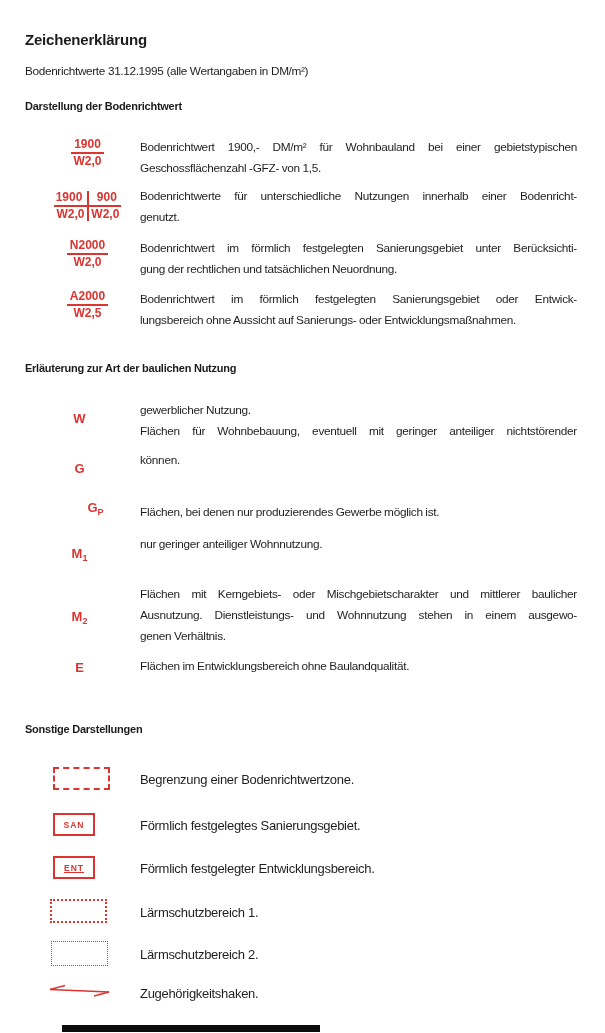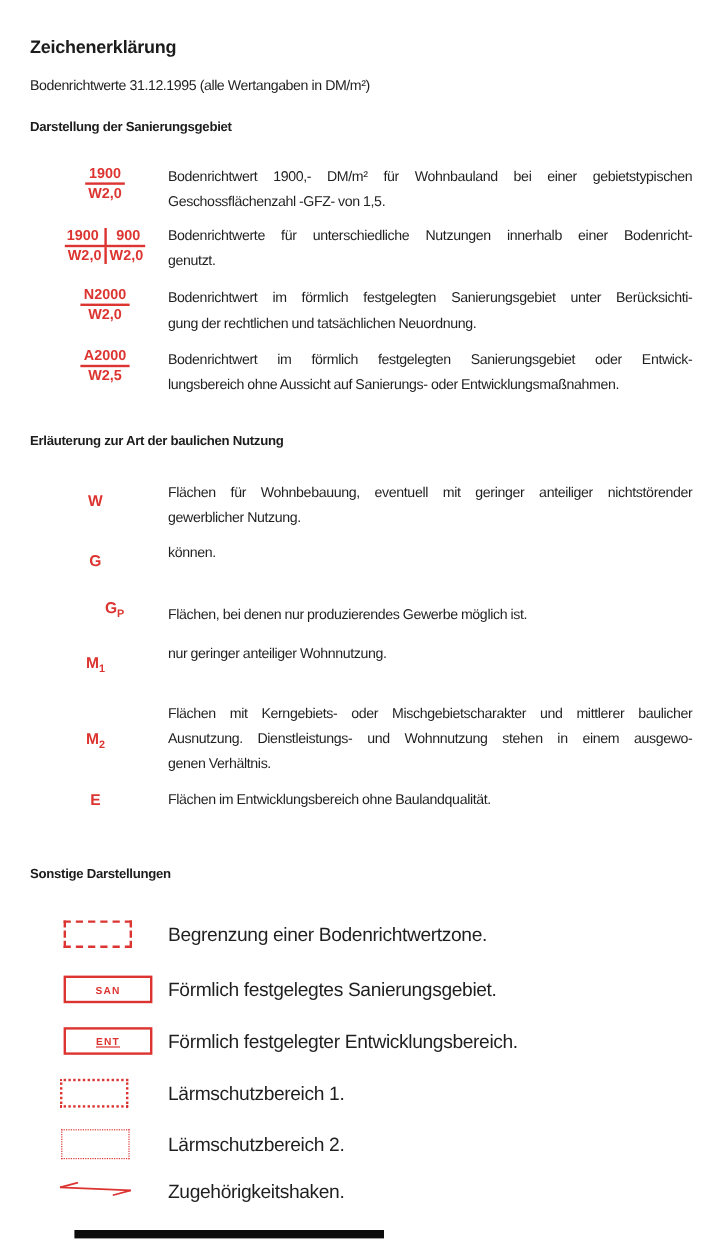--- a/index.html
+++ b/index.html
@@ -38,39 +38,39 @@
   .frac2 .nl { border-bottom:2px solid #dc3430; border-right:2px solid #dc3430; padding:0 5px 1px 2px; }
   .frac2 .nr { border-bottom:2px solid #dc3430; padding:0 2px 1px 5px; }
   .frac2 .dl { border-right:2px solid #dc3430; padding:1px 2px 0 2px; }
   .frac2 .dr { padding:1px 2px 0 2px; }
   
   .letter { font-size:13px; font-weight:bold; line-height:14px; }
   .letter .sb { font-size:9px; vertical-align:-3px; }
   
   .box { position:absolute; }
   .dashed-box { width:57px; height:23px; border:2px dashed #dc3430; }
-  .solid-box  { width:74px; height:23px; border:2.5px solid #dc3430;
+  .solid-box  { width:42px; height:23px; border:2.5px solid #dc3430;
                 display:flex; align-items:center; justify-content:center;
                 color:#dc3430; font-size:8.5px; font-weight:bold; letter-spacing:1px; }
   .solid-box.thin { border-width:2px;text-decoration:underline; }
   .dot-coarse { width:57px; height:24px; border:2.5px dotted #dc3430; }
   .dot-fine   { width:57px; height:25px; border:1.5px dotted #dc3430; }
-  .stxt { position:absolute; left:140px; font-size:16px; line-height:21px;
+  .stxt { position:absolute; left:140px; font-size:13px; line-height:21px;
           letter-spacing:-0.3px; white-space:nowrap;text-align:right; }
   .footer-bar { left:62px; top:1025px; width:258px; height:7px; background:#0c0c0c; }
 </style>
 </head>
 <body>
 
 <div class="page">
 
   <div class="abs title">Zeichenerklärung</div>
   <div class="abs subtitle">Bodenrichtwerte 31.12.1995 (alle Wertangaben in DM/m²)</div>
 
-  <div class="abs sec-head" style="top:100px">Darstellung der Sanierungsgebiet</div>
+  <div class="abs sec-head" style="top:100px">Darstellung der Bodenrichtwert</div>
 
   <div class="row" style="top:137px">
     <div class="symcol" style="top:1px">
       <span class="frac"><span class="num" style="display:block">1900</span><span class="den" style="display:block">W2,0</span></span>
     </div>
     <div class="txtcol" style="top:0">
       <div class="ln jl">Bodenrichtwert 1900,- DM/m² für Wohnbauland bei einer gebietstypischen</div>
       <div class="ln">Geschossflächenzahl -GFZ- von 1,5.</div>
     </div>
   </div>
@@ -110,22 +110,22 @@
     </div>
   </div>
 
   <div class="abs sec-head" style="top:362px">Erläuterung zur Art der baulichen Nutzung</div>
 
   <div class="row" style="top:400px">
     <div class="symcol" style="top:9px;left:42px;width:75px">
       <span class="letter"><span>W</span><span class="sb"></span></span>
     </div>
     <div class="txtcol" style="top:0">
+      <div class="ln">gewerblicher Nutzung.</div>
       <div class="ln jl">Flächen für Wohnbebauung, eventuell mit geringer anteiliger nichtstörender</div>
-      <div class="ln">gewerblicher Nutzung.</div>
     </div>
   </div>
 
   <div class="row" style="top:450px">
     <div class="symcol" style="top:9px;left:42px;width:75px">
       <span class="letter"><span>G</span><span class="sb"></span></span>
     </div>
     <div class="txtcol" style="top:0">
       <div class="ln">können.</div>
     </div>

